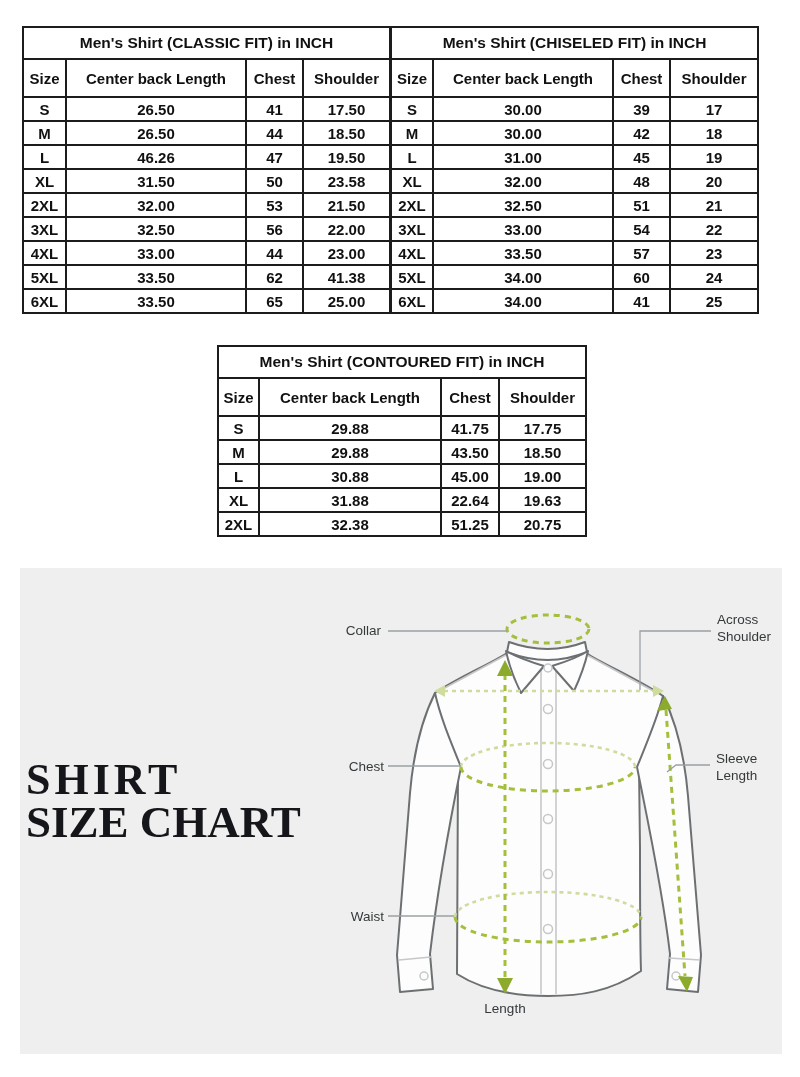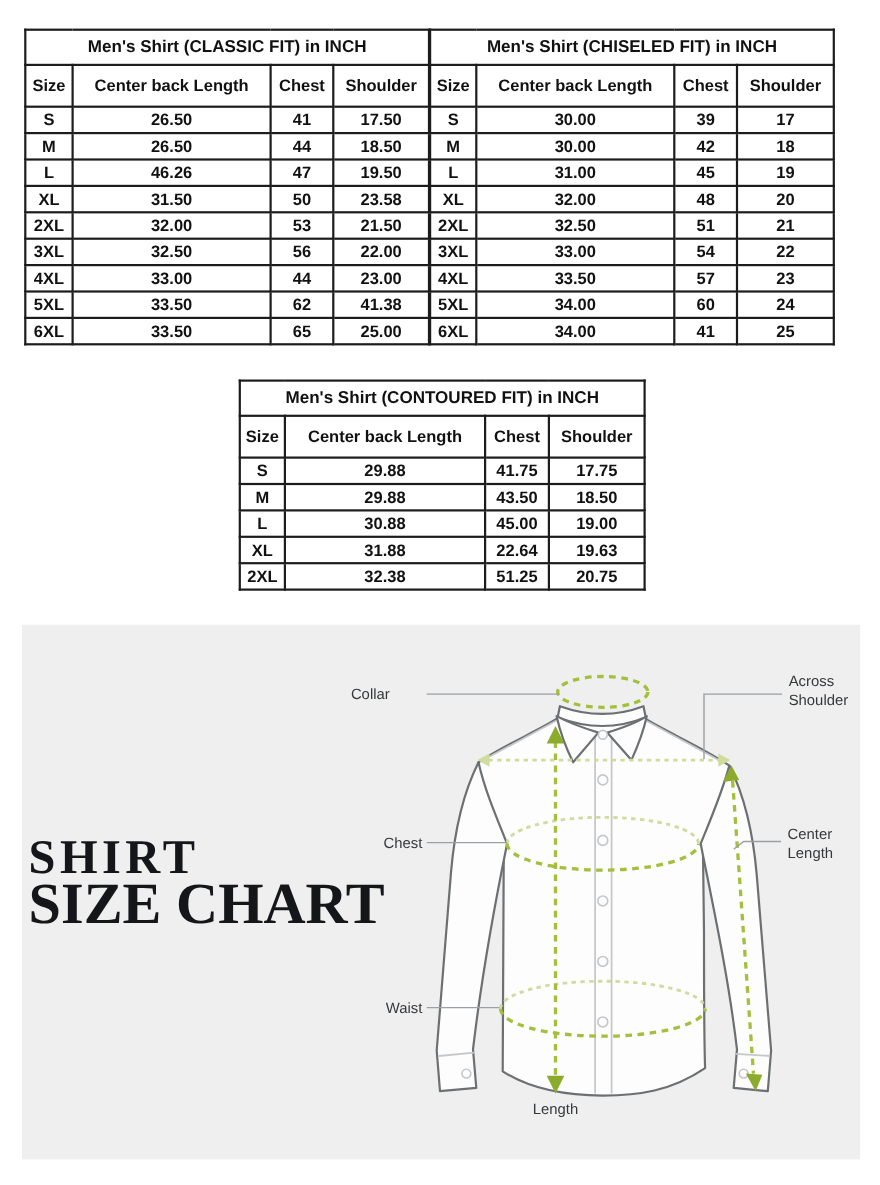--- a/index.html
+++ b/index.html
@@ -19,24 +19,24 @@
   .t2{left:217px;top:345px;width:368px;}
 
   
   .panel{position:absolute;left:20px;top:568px;width:762px;height:486px;
          background:var(--panel_bg,#efefef);}
   .panel svg{position:absolute;left:0;top:0;}
 
   .heading{position:absolute;left:6px;top:192px;width:330px;text-align:left;
            font-family:"Liberation Serif",serif;font-weight:700;color:#15161a;}
   .heading .h1{font-size:44px;line-height:40px;letter-spacing:4px;}
-  .heading .h2{font-size:53px;line-height:44px;letter-spacing:0px;}
+  .heading .h2{font-size:45px;line-height:44px;letter-spacing:0px;}
 
   .lbl{position:absolute;font-size:13.5px;color:#35393b;line-height:17px;}
-  .lbl-collar{left:299px;top:54px;width:48px;text-align:left;}
+  .lbl-collar{left:313px;top:54px;width:48px;text-align:right;}
   .lbl-chest{left:316px;top:190px;width:48px;text-align:right;}
   .lbl-waist{left:316px;top:340px;width:48px;text-align:right;}
   .lbl-across{left:697px;top:43px;}
   .lbl-sleeve{left:696px;top:182px;}
   .lbl-length{left:452px;top:432px;width:66px;text-align:center;}
 
   
   .shirt{fill:#fdfdfe;stroke:var(--outline_gray,#6d7072);stroke-width:2;stroke-linejoin:round;}
   .inner{stroke:var(--inner_gray,#c5c7c9);stroke-width:1.6;fill:none;}
   .btn{fill:#fdfdfe;stroke:var(--inner_gray,#c5c7c9);stroke-width:1.5;}
@@ -318,19 +318,19 @@
     </div>
 
     <div class="lbl lbl-collar">Collar</div>
     <div class="lbl lbl-chest">Chest</div>
     <div class="lbl lbl-waist">Waist</div>
     <div class="lbl lbl-across">
       <div>Across</div>
       <div>Shoulder</div>
     </div>
     <div class="lbl lbl-sleeve">
-      <div>Center</div>
+      <div>Sleeve</div>
       <div>Length</div>
     </div>
     <div class="lbl lbl-length">Length</div>
   </div>
 
 </div>
 
 </body></html>

